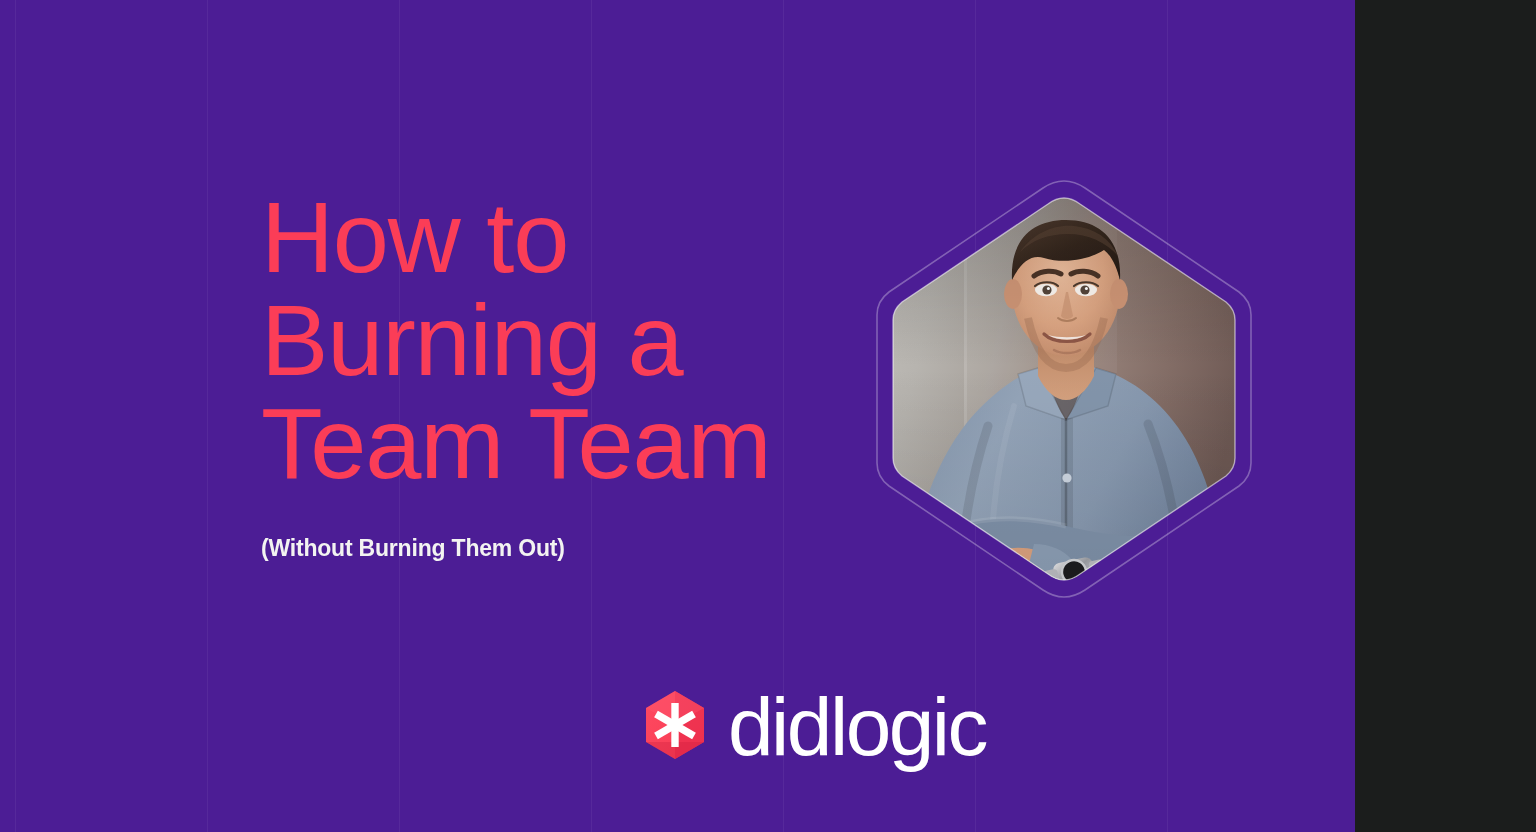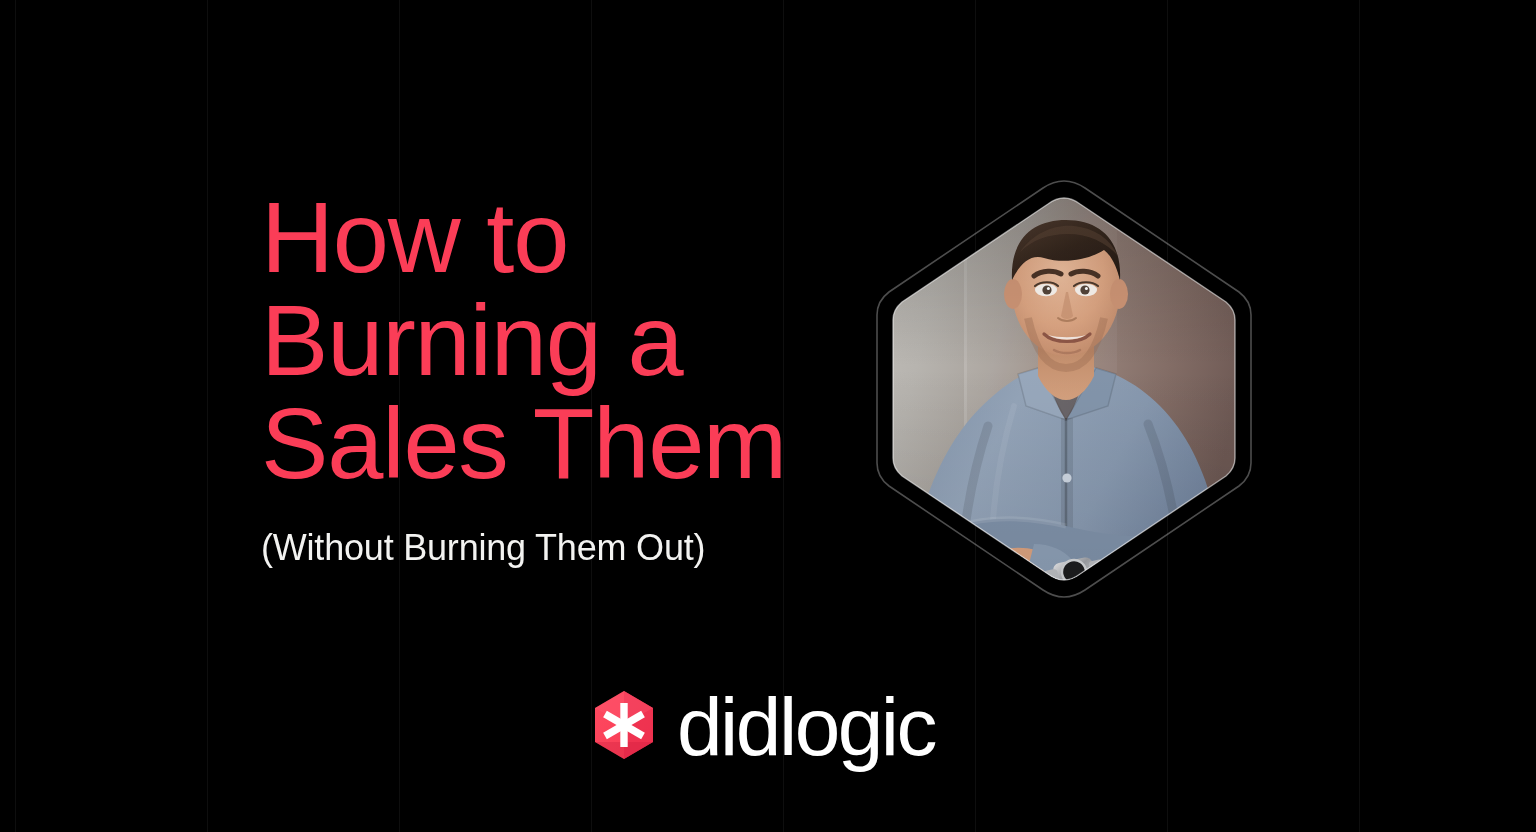--- a/index.html
+++ b/index.html
@@ -4,25 +4,26 @@
 <title>didlogic blog cover</title>
 <style>
   html, body {
     margin: 0;
     padding: 0;
     background: #1b1d1c;
   }
 
   #stage {
     position: relative;
-    width: 1536px;
+    width: 1324px;
     height: 832px;
-    background: #000000;
+    background: #4c1d95;
     overflow: hidden;
     font-family: "Liberation Sans", "DejaVu Sans", sans-serif;
+    padding-left: 31px;
     -webkit-font-smoothing: antialiased;
   }
 
   
   #grid {
     position: absolute;
     inset: 0;
     pointer-events: none;
     background-image: linear-gradient(
         to right,
@@ -51,41 +52,41 @@
     font-weight: 400;
     letter-spacing: -1.2px;
     white-space: nowrap;
   }
 
   #subtitle {
     position: absolute;
     left: 261px;
     top: 528px;
     color: #f3f3f1;
-    font-size: 36px;
+    font-size: 23px;
     line-height: 40px;
-    font-weight: 400;
+    font-weight: 700;
     letter-spacing: -0.2px;
     white-space: nowrap;
   }
 
   
   #portrait-wrap {
     position: absolute;
     left: 868px;
     top: 168px;
     width: 396px;
     height: 442px;
   }
   #portrait-wrap svg { display: block; }
 
   
   #logo-lockup {
     position: absolute;
-    left: 593px;
+    left: 644px;
     top: 686px;
     display: flex;
     align-items: center;
     gap: 22px;
   }
   #logo-mark { display: block; }
   #logo-wordmark {
     color: #ffffff;
     font-size: 82px;
     line-height: 82px;
@@ -96,21 +97,21 @@
 </head>
 <body>
 
 <div id="stage">
 
   <div id="grid"></div>
 
   <div id="headline-block">
     <span class="headline-line">How to</span>
     <span class="headline-line">Burning a</span>
-    <span class="headline-line">Sales Them</span>
+    <span class="headline-line">Team Team</span>
   </div>
 
   <div id="subtitle">(Without Burning Them Out)</div>
 
   <div id="portrait-wrap">
     <svg width="396" height="442" viewBox="0 0 396 442" xmlns="http://www.w3.org/2000/svg">
       <defs>
 
         <clipPath id="hexClip">
           <path d="M196 30

